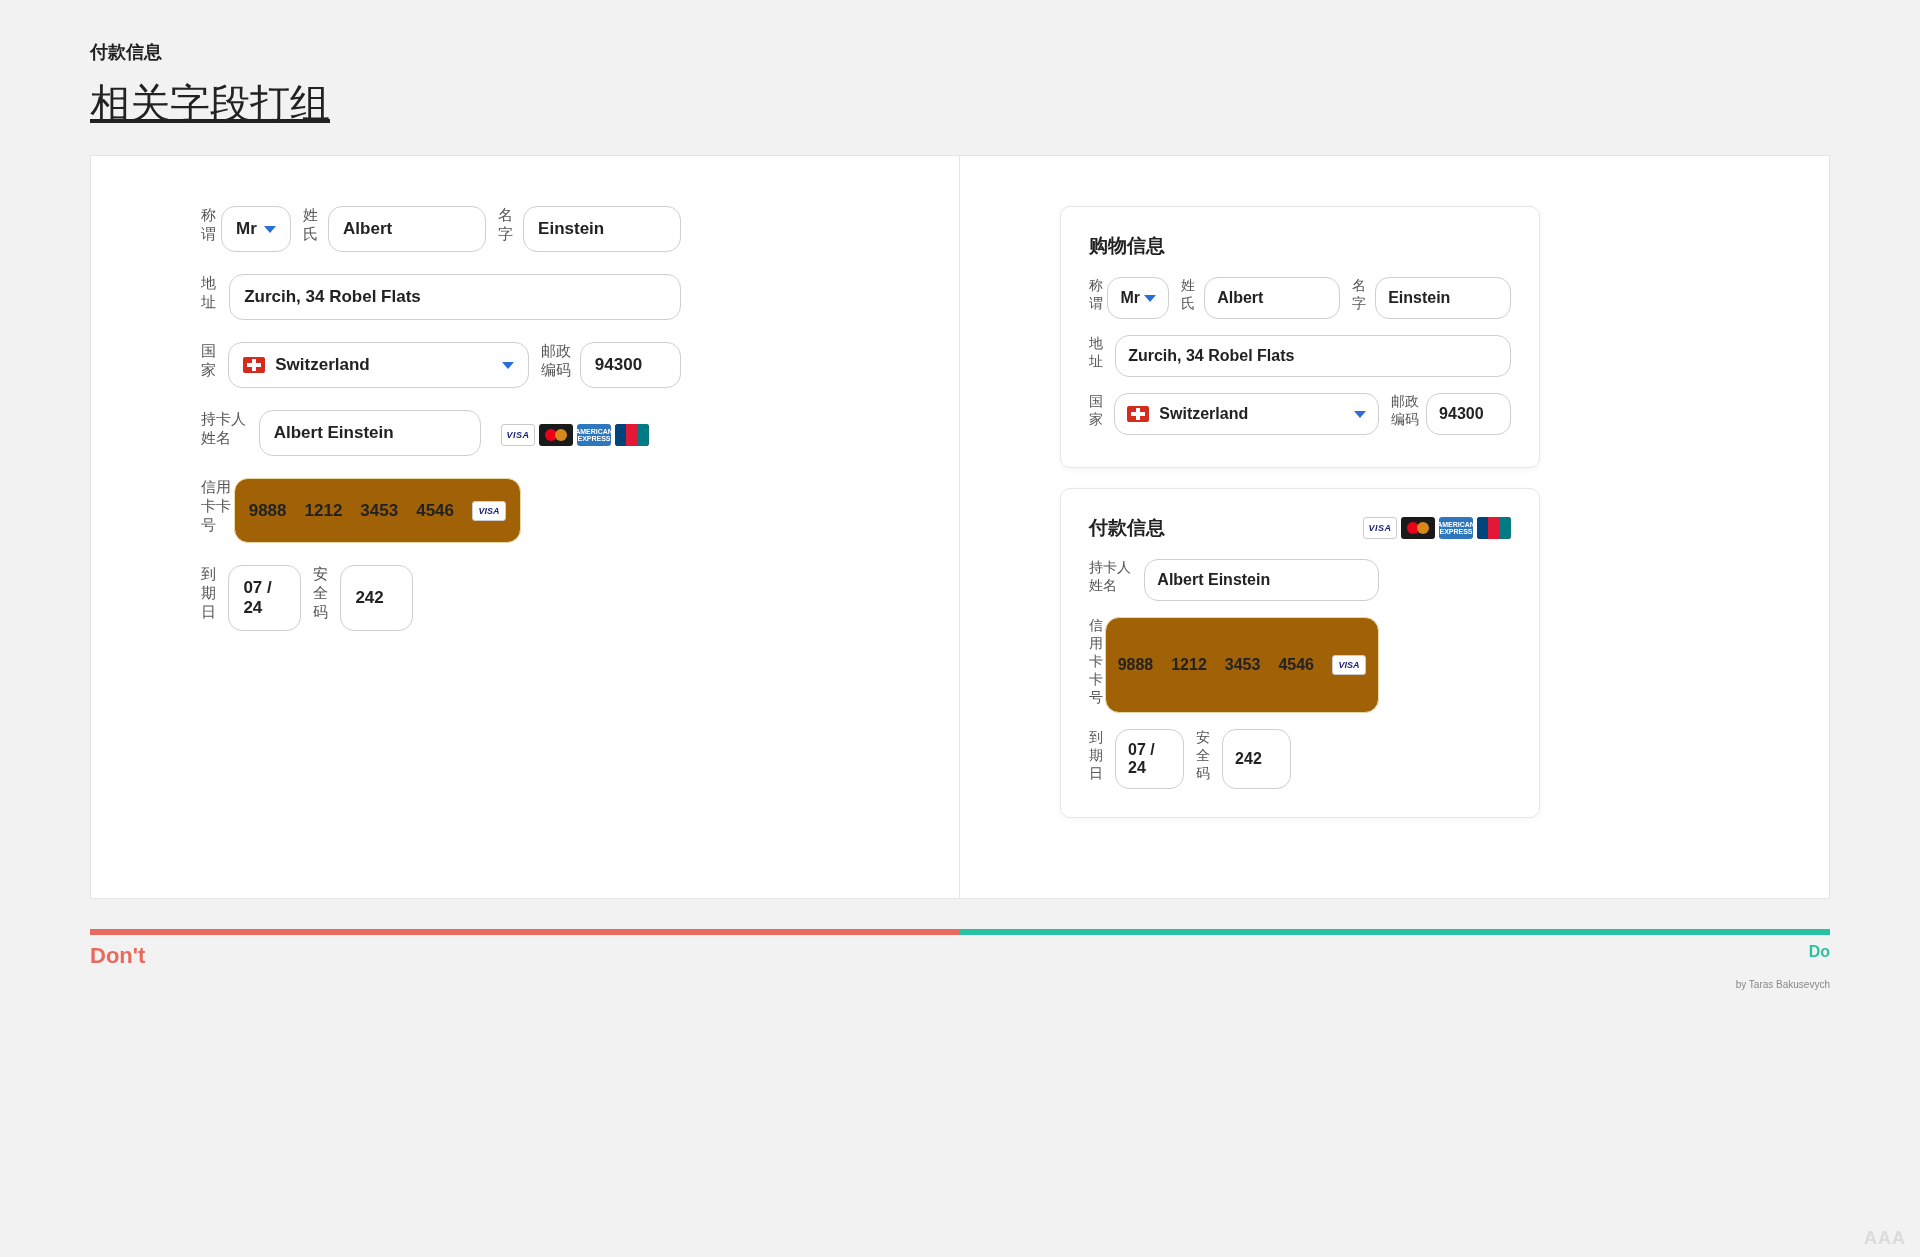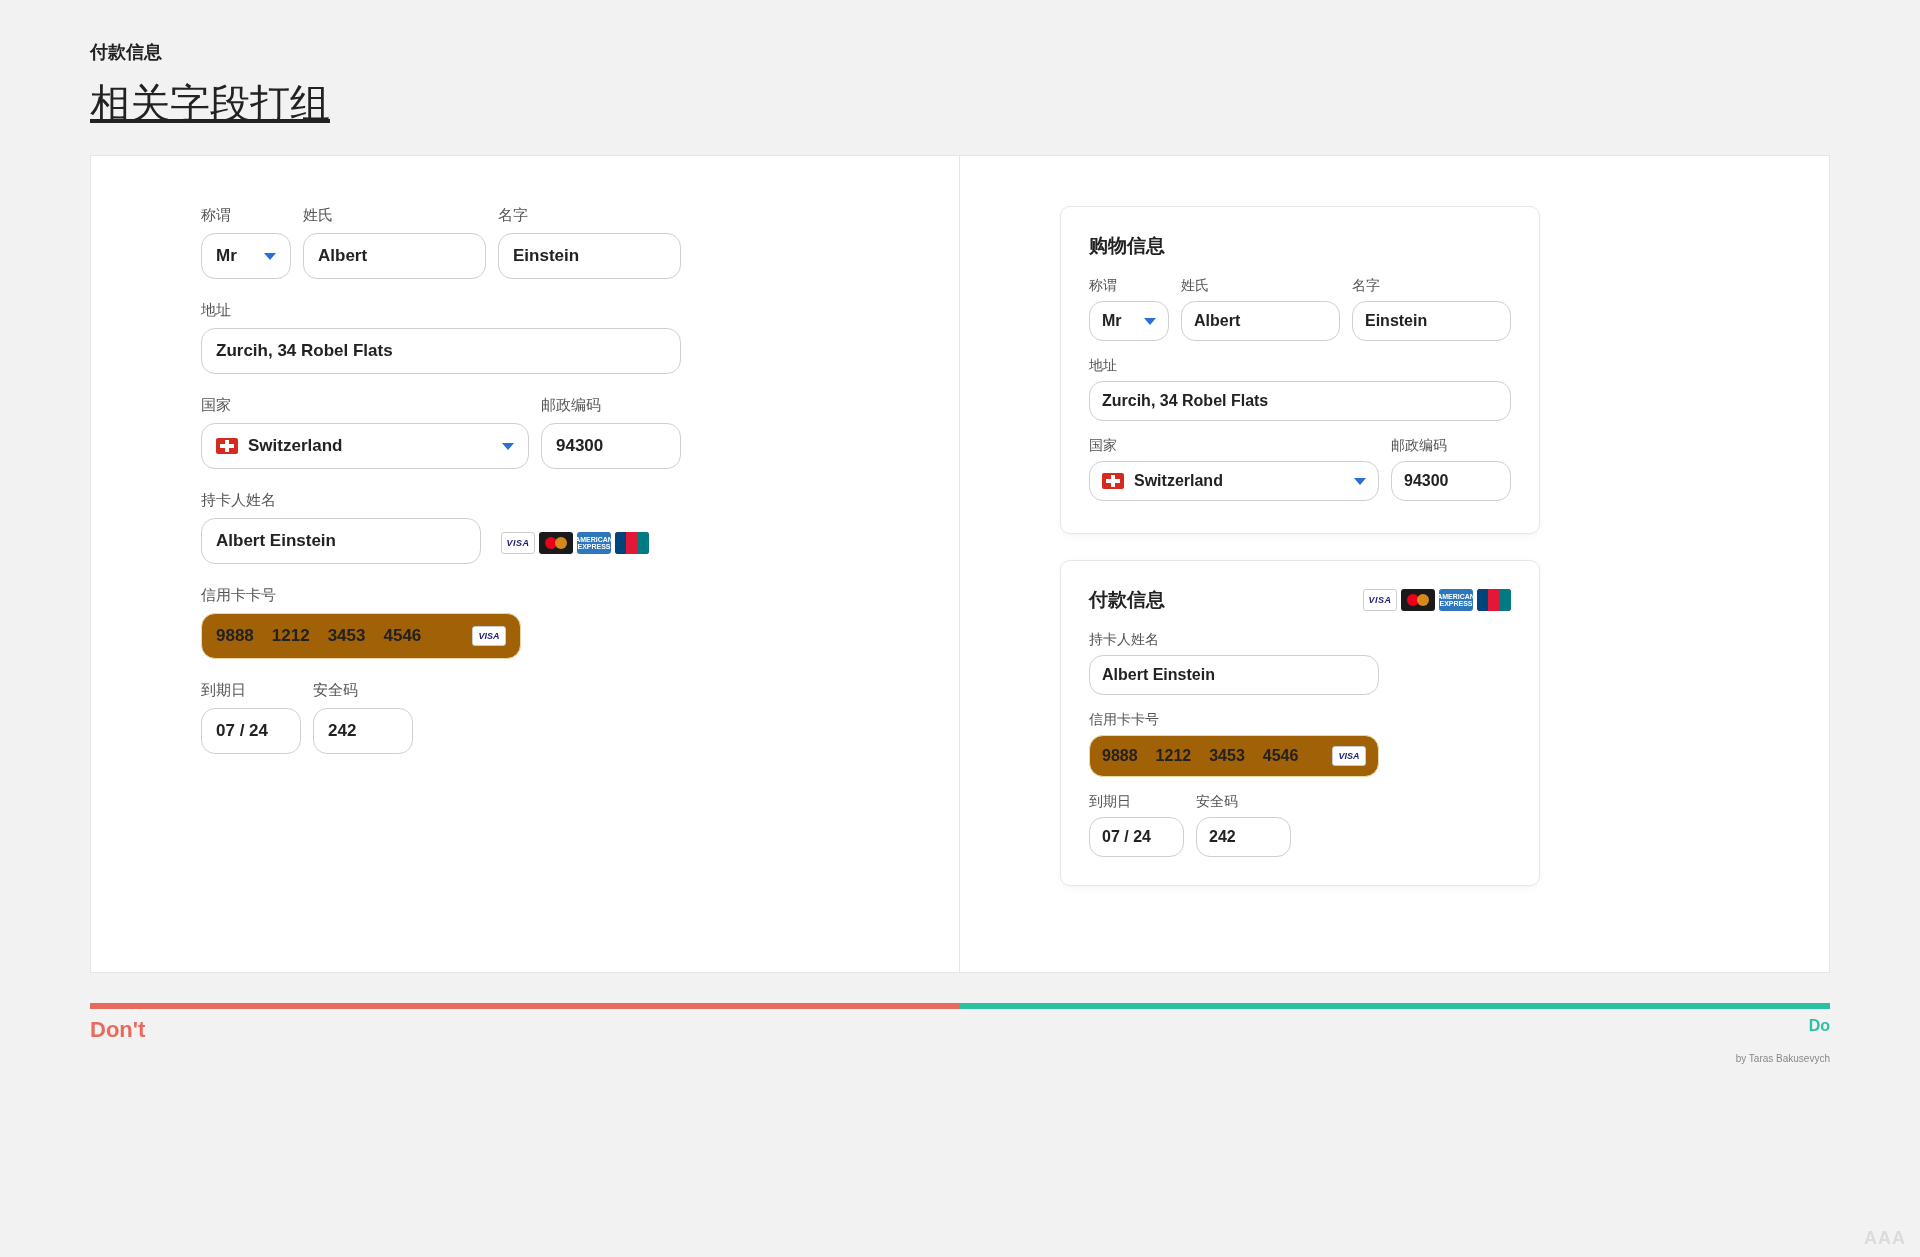--- a/index.html
+++ b/index.html
@@ -54,21 +54,21 @@
   background: #fff;
   display: flex;
   align-items: center;
   width: 100%;
 }
 .field.yellow {
   background: #a16207;
   border-color: #e8d9a6;
 }
 .row { display: flex; gap: 12px; margin-bottom: 22px; }
-.col { display: flex; flex-direction: column; }
+.col { display: flex; flex-direction: row; }
 .w-title { width: 90px; }
 .w-first { flex: 1; }
 .w-last  { flex: 1; }
 .w-full  { width: 100%; }
 .w-country { flex: 1; }
 .w-zip { width: 140px; }
 .w-holder { width: 280px; }
 .w-small { width: 100px; }
 
 .dropdown-caret {
@@ -109,21 +109,21 @@
   display:flex; align-items:center; justify-content:center; font-size:9px; font-weight:700; color:#1a1f71; font-style:italic; background:#fff;
 }
 
 
 .card-box {
   background: #fff;
   border: 1px solid #e6e6e6;
   border-radius: 10px;
   box-shadow: 0 2px 8px rgba(0,0,0,0.04);
   padding: 26px 28px 28px 28px;
-  margin-bottom: 26px;
+  margin-bottom: 20px;
   max-width: 480px;
   margin-left: 40px;
 }
 .card-box .section-title {
   font-size: 19px;
   font-weight: 600;
   margin-bottom: 18px;
 }
 .card-box .row { margin-bottom: 16px; }
 .card-box .label { font-size: 14px; margin-bottom: 6px; }

